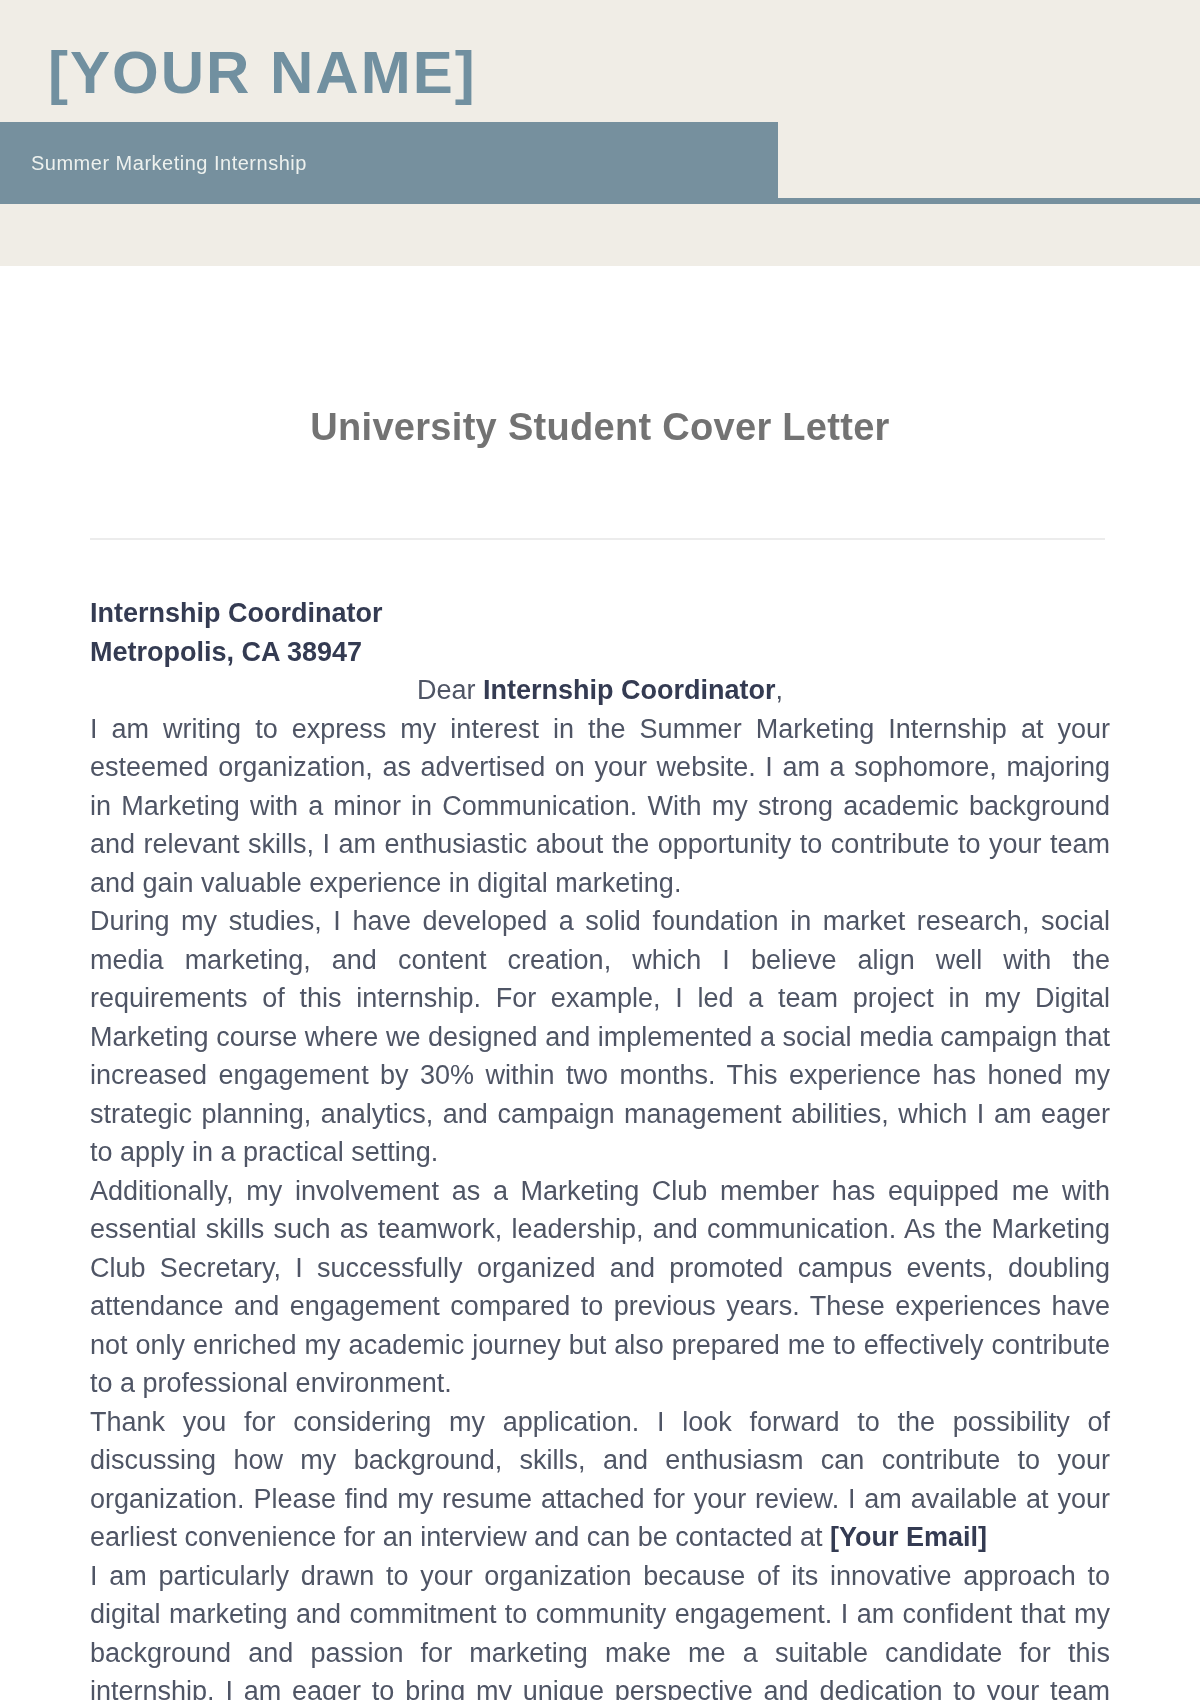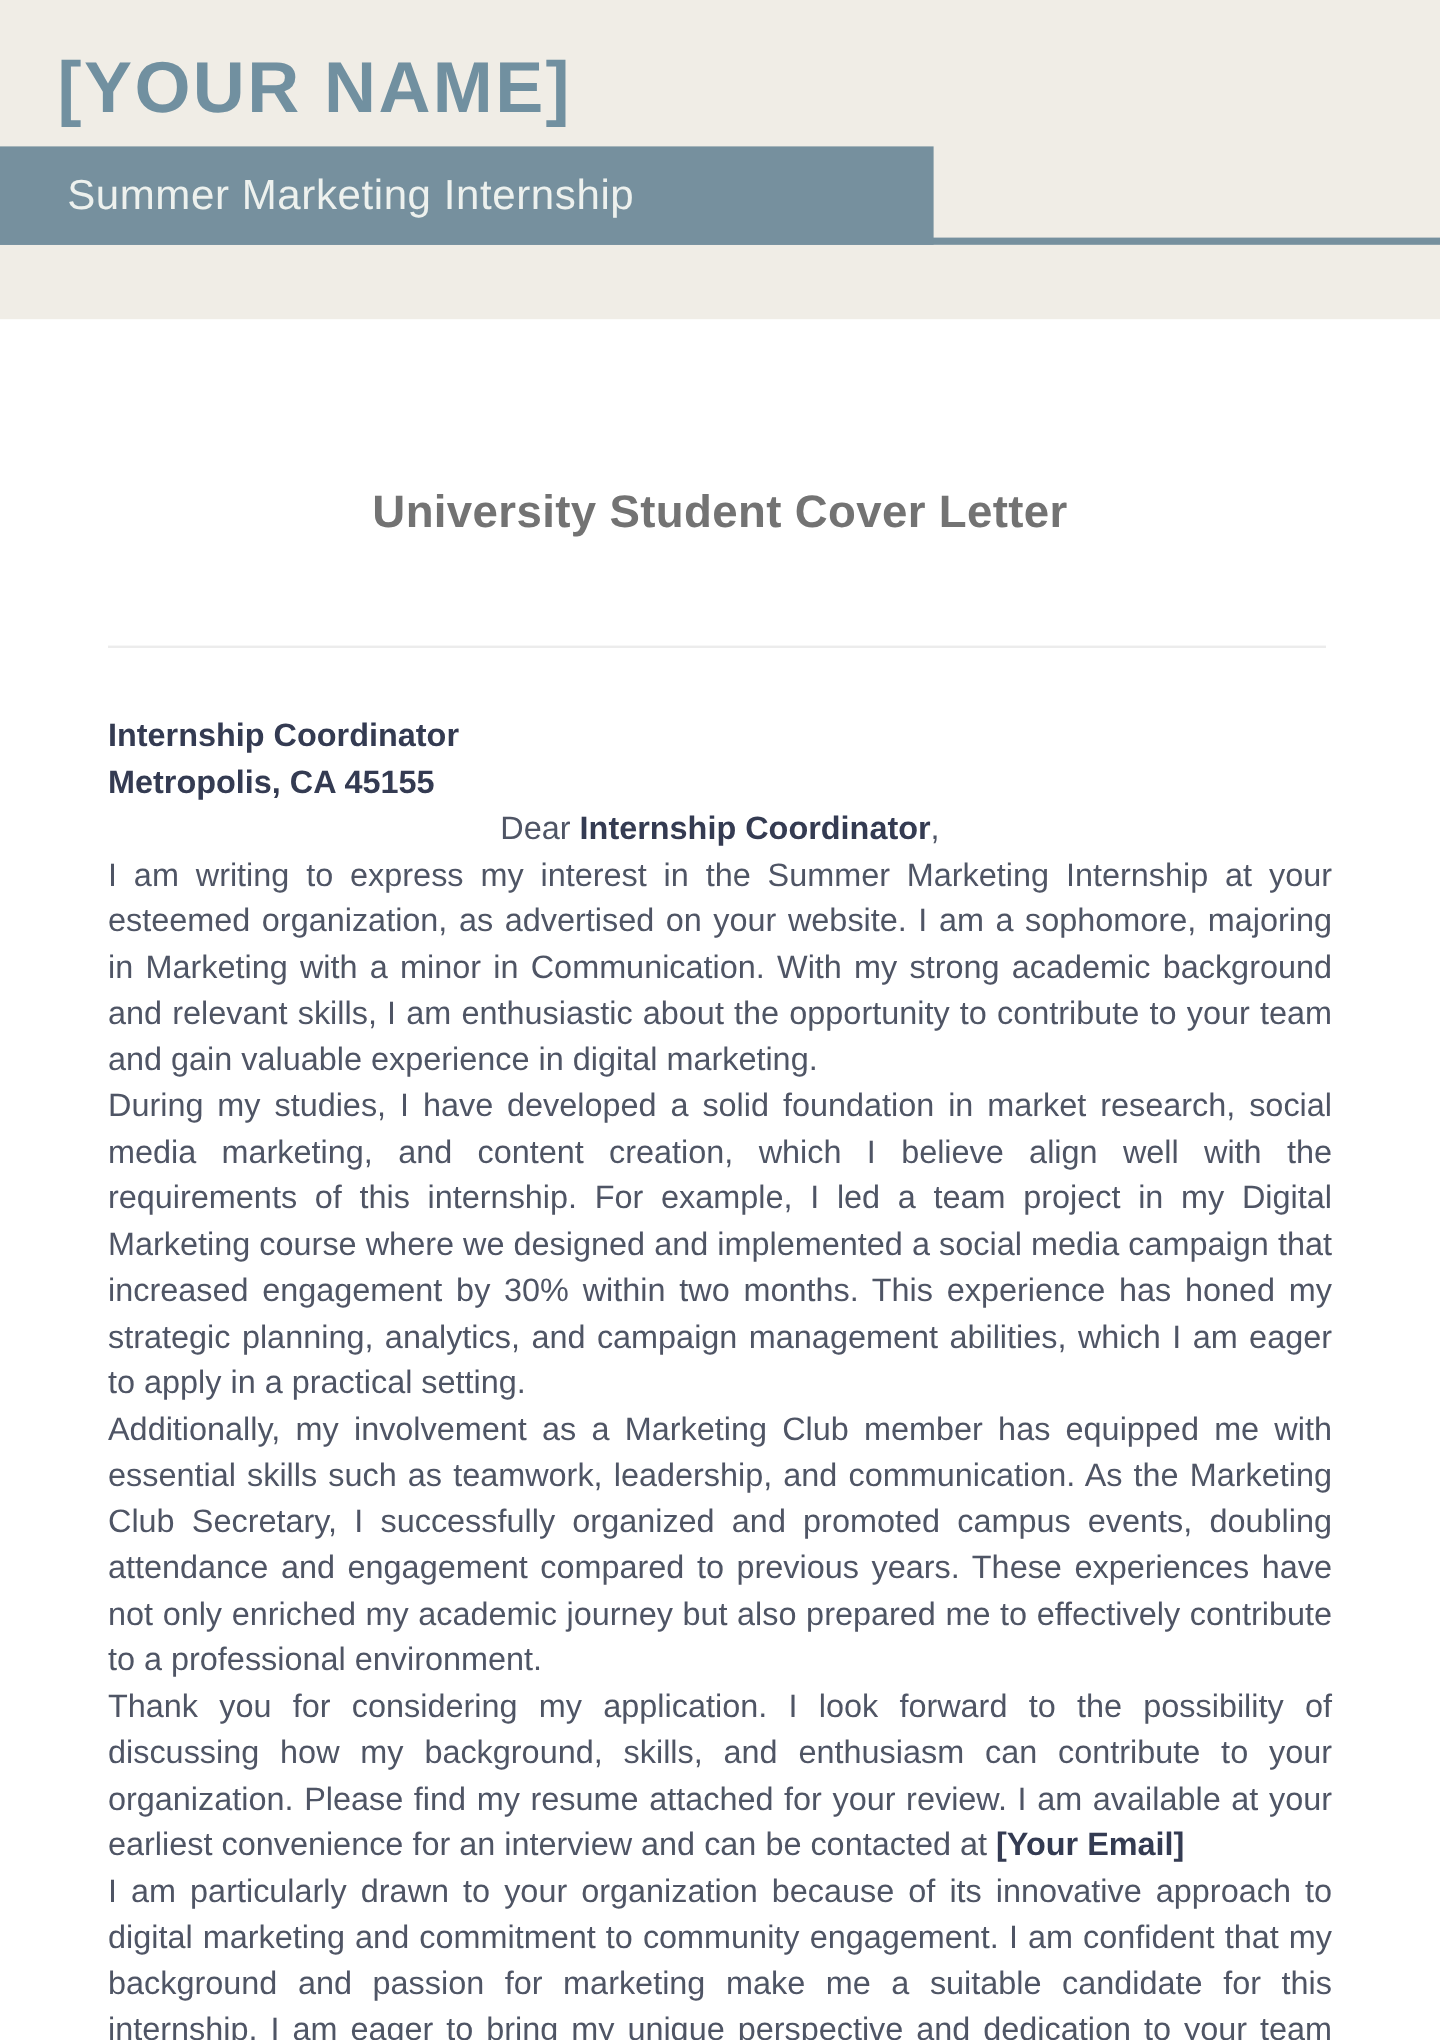--- a/index.html
+++ b/index.html
@@ -28,22 +28,22 @@
     width: 1200px; height: 6px;
     background: #76909e;
   }
   .banner {
     position: absolute; top: 122px; left: 0;
     width: 778px; height: 82px;
     background: #76909e;
     display: flex; align-items: center;
   }
   .banner-label {
-    margin-left: 56px;
-    font-size: 35px; font-weight: 400;
+    margin-left: 31px;
+    font-size: 20px; font-weight: 400;
     letter-spacing: 0.5px;
     color: #edf1ee;
   }
 
   
   .doc-title {
     position: absolute; top: 406px; left: 0;
     width: 1200px;
     text-align: center;
     font-size: 38px; font-weight: 700;
@@ -88,21 +88,21 @@
     </div>
   </div>
 
   <div class="doc-title">University Student Cover Letter</div>
 
   <div class="divider"></div>
 
   <div class="letter">
     <div id="recipient">
         <div class="recipient-line">Internship Coordinator</div>
-        <div class="recipient-line">Metropolis, CA 45155</div>
+        <div class="recipient-line">Metropolis, CA 38947</div>
       </div>
     <p class="salutation" id="salutation"><span>Dear </span><b>Internship Coordinator</b><span>,</span></p>
     <div id="paragraphs">
         <p><span>I am writing to express my interest in the Summer Marketing Internship at your esteemed organization, as advertised on your website. I am a sophomore, majoring in Marketing with a minor in Communication. With my strong academic background and relevant skills, I am enthusiastic about the opportunity to contribute to your team and gain valuable experience in digital marketing.</span></p>
         <p><span>During my studies, I have developed a solid foundation in market research, social media marketing, and content creation, which I believe align well with the requirements of this internship. For example, I led a team project in my Digital Marketing course where we designed and implemented a social media campaign that increased engagement by 30% within two months. This experience has honed my strategic planning, analytics, and campaign management abilities, which I am eager to apply in a practical setting.</span></p>
         <p><span>Additionally, my involvement as a Marketing Club member has equipped me with essential skills such as teamwork, leadership, and communication. As the Marketing Club Secretary, I successfully organized and promoted campus events, doubling attendance and engagement compared to previous years. These experiences have not only enriched my academic journey but also prepared me to effectively contribute to a professional environment.</span></p>
         <p><span>Thank you for considering my application. I look forward to the possibility of discussing how my background, skills, and enthusiasm can contribute to your organization. Please find my resume attached for your review. I am available at your earliest convenience for an interview and can be contacted at </span><b>[Your Email]</b></p>
         <p><span>I am particularly drawn to your organization because of its innovative approach to digital marketing and commitment to community engagement. I am confident that my background and passion for marketing make me a suitable candidate for this internship. I am eager to bring my unique perspective and dedication to your team and contribute to its continued success.</span></p>
       </div>
   </div>

